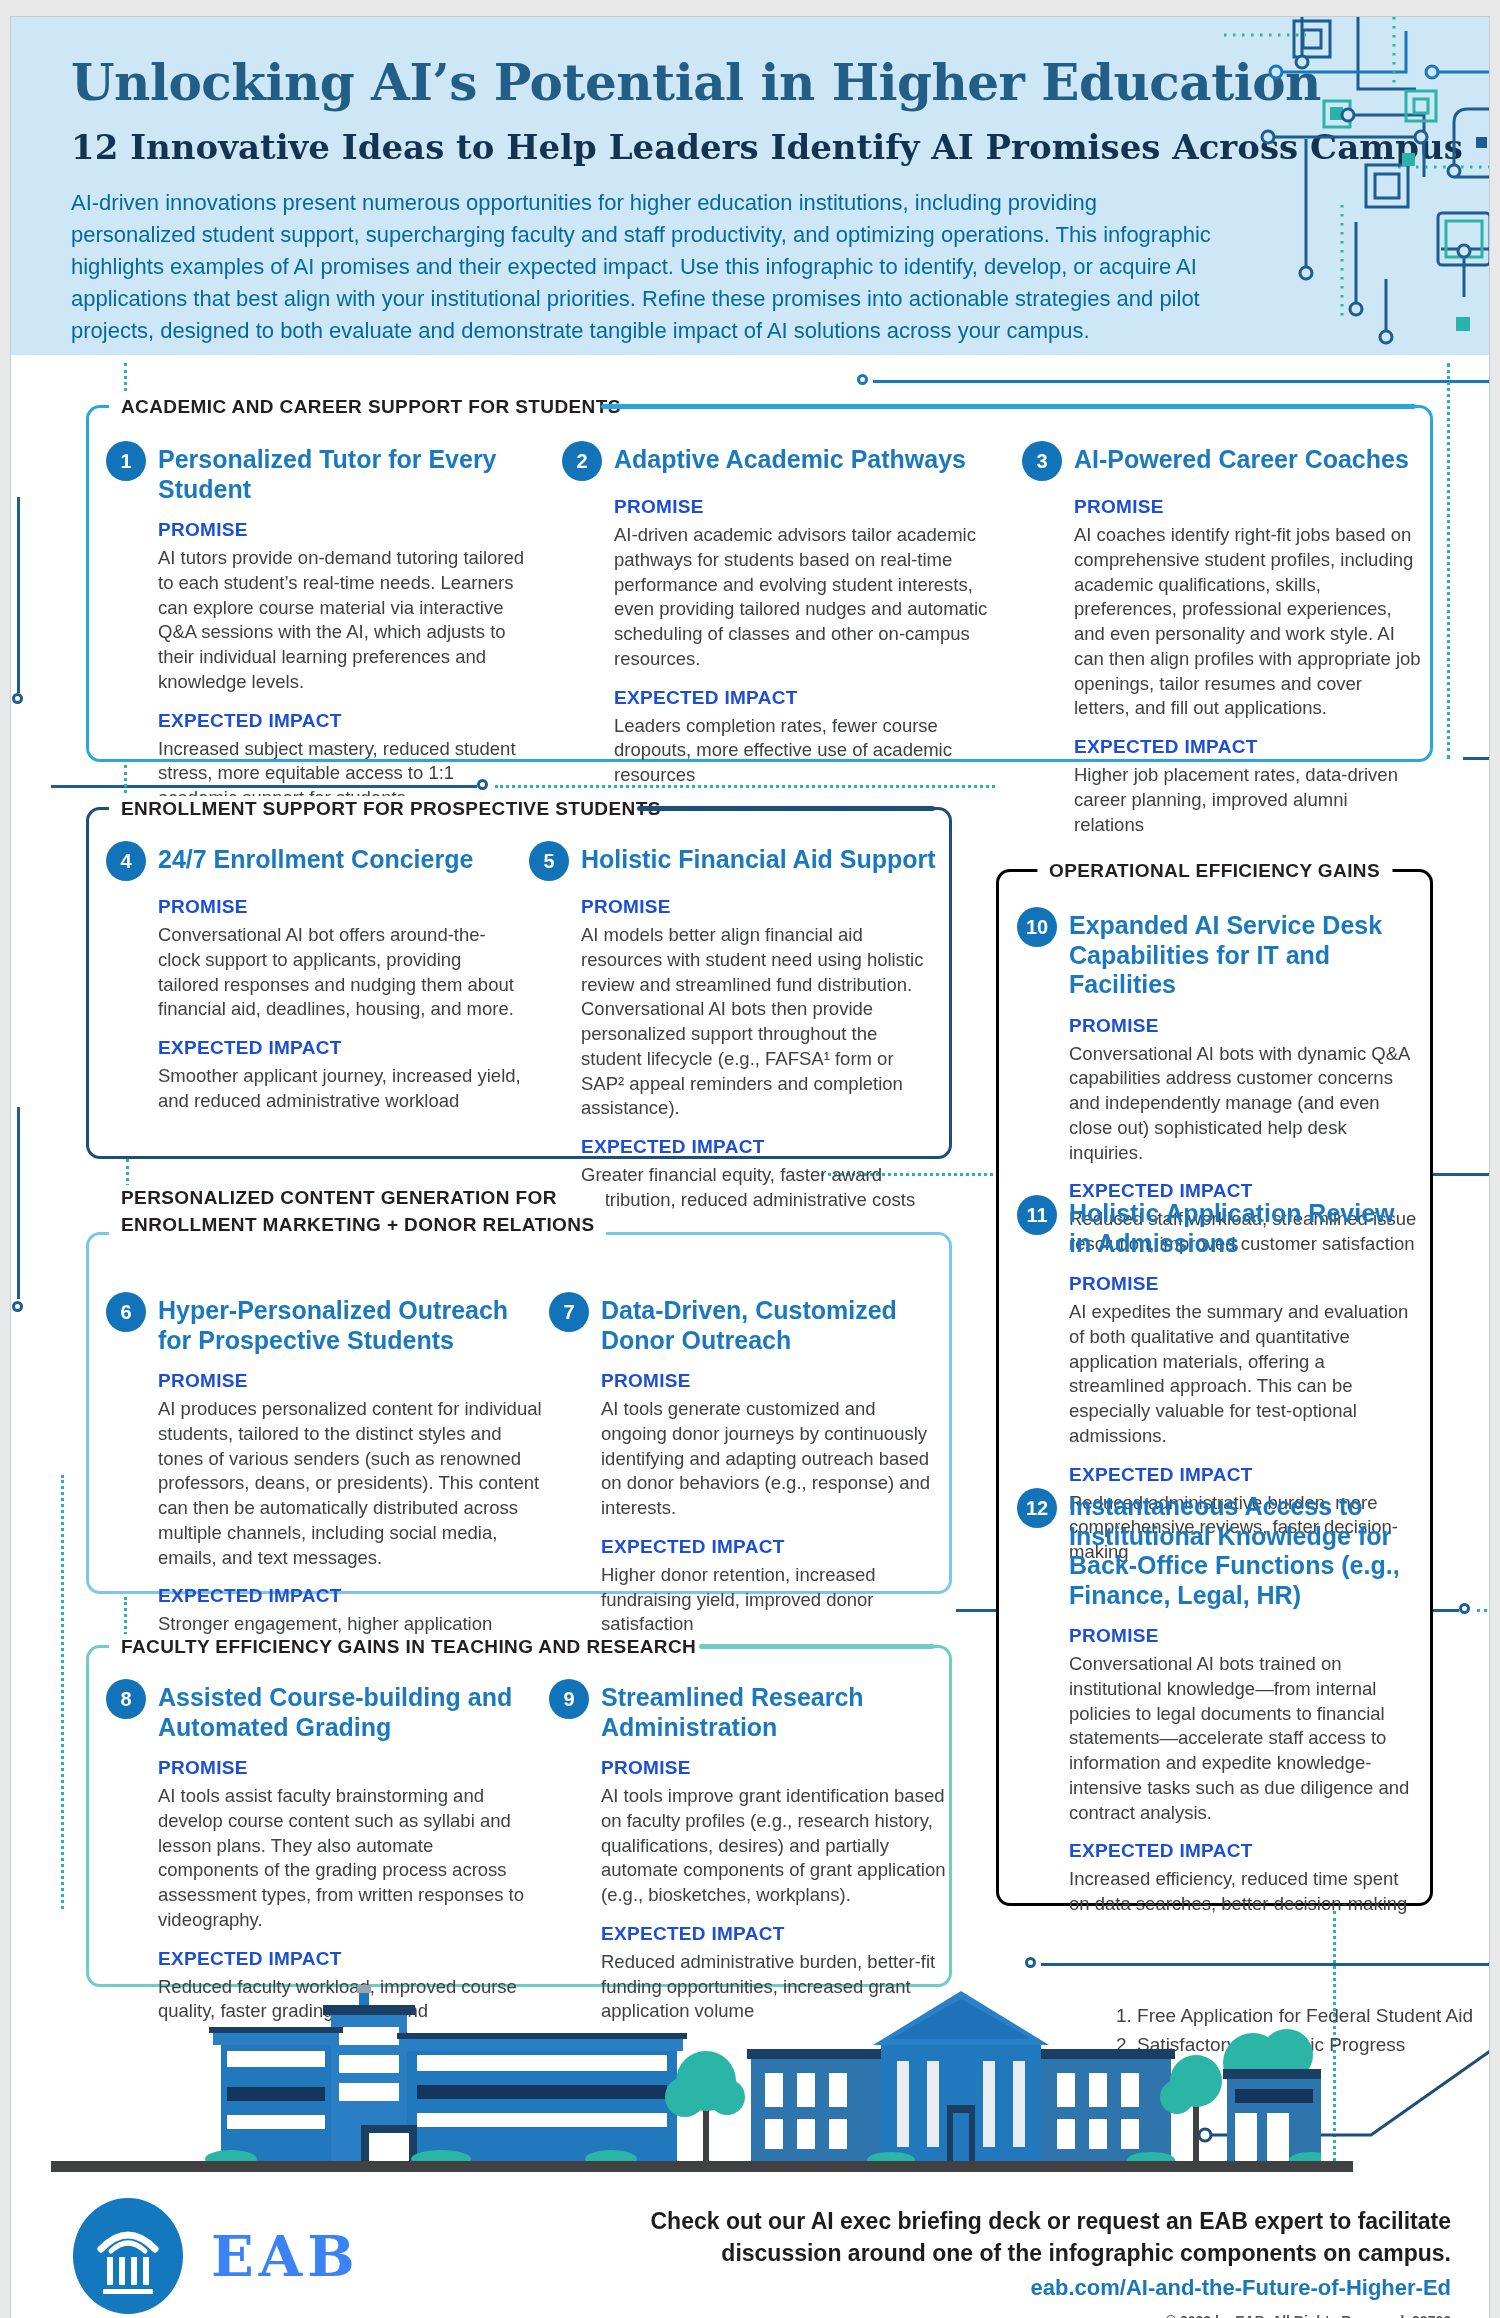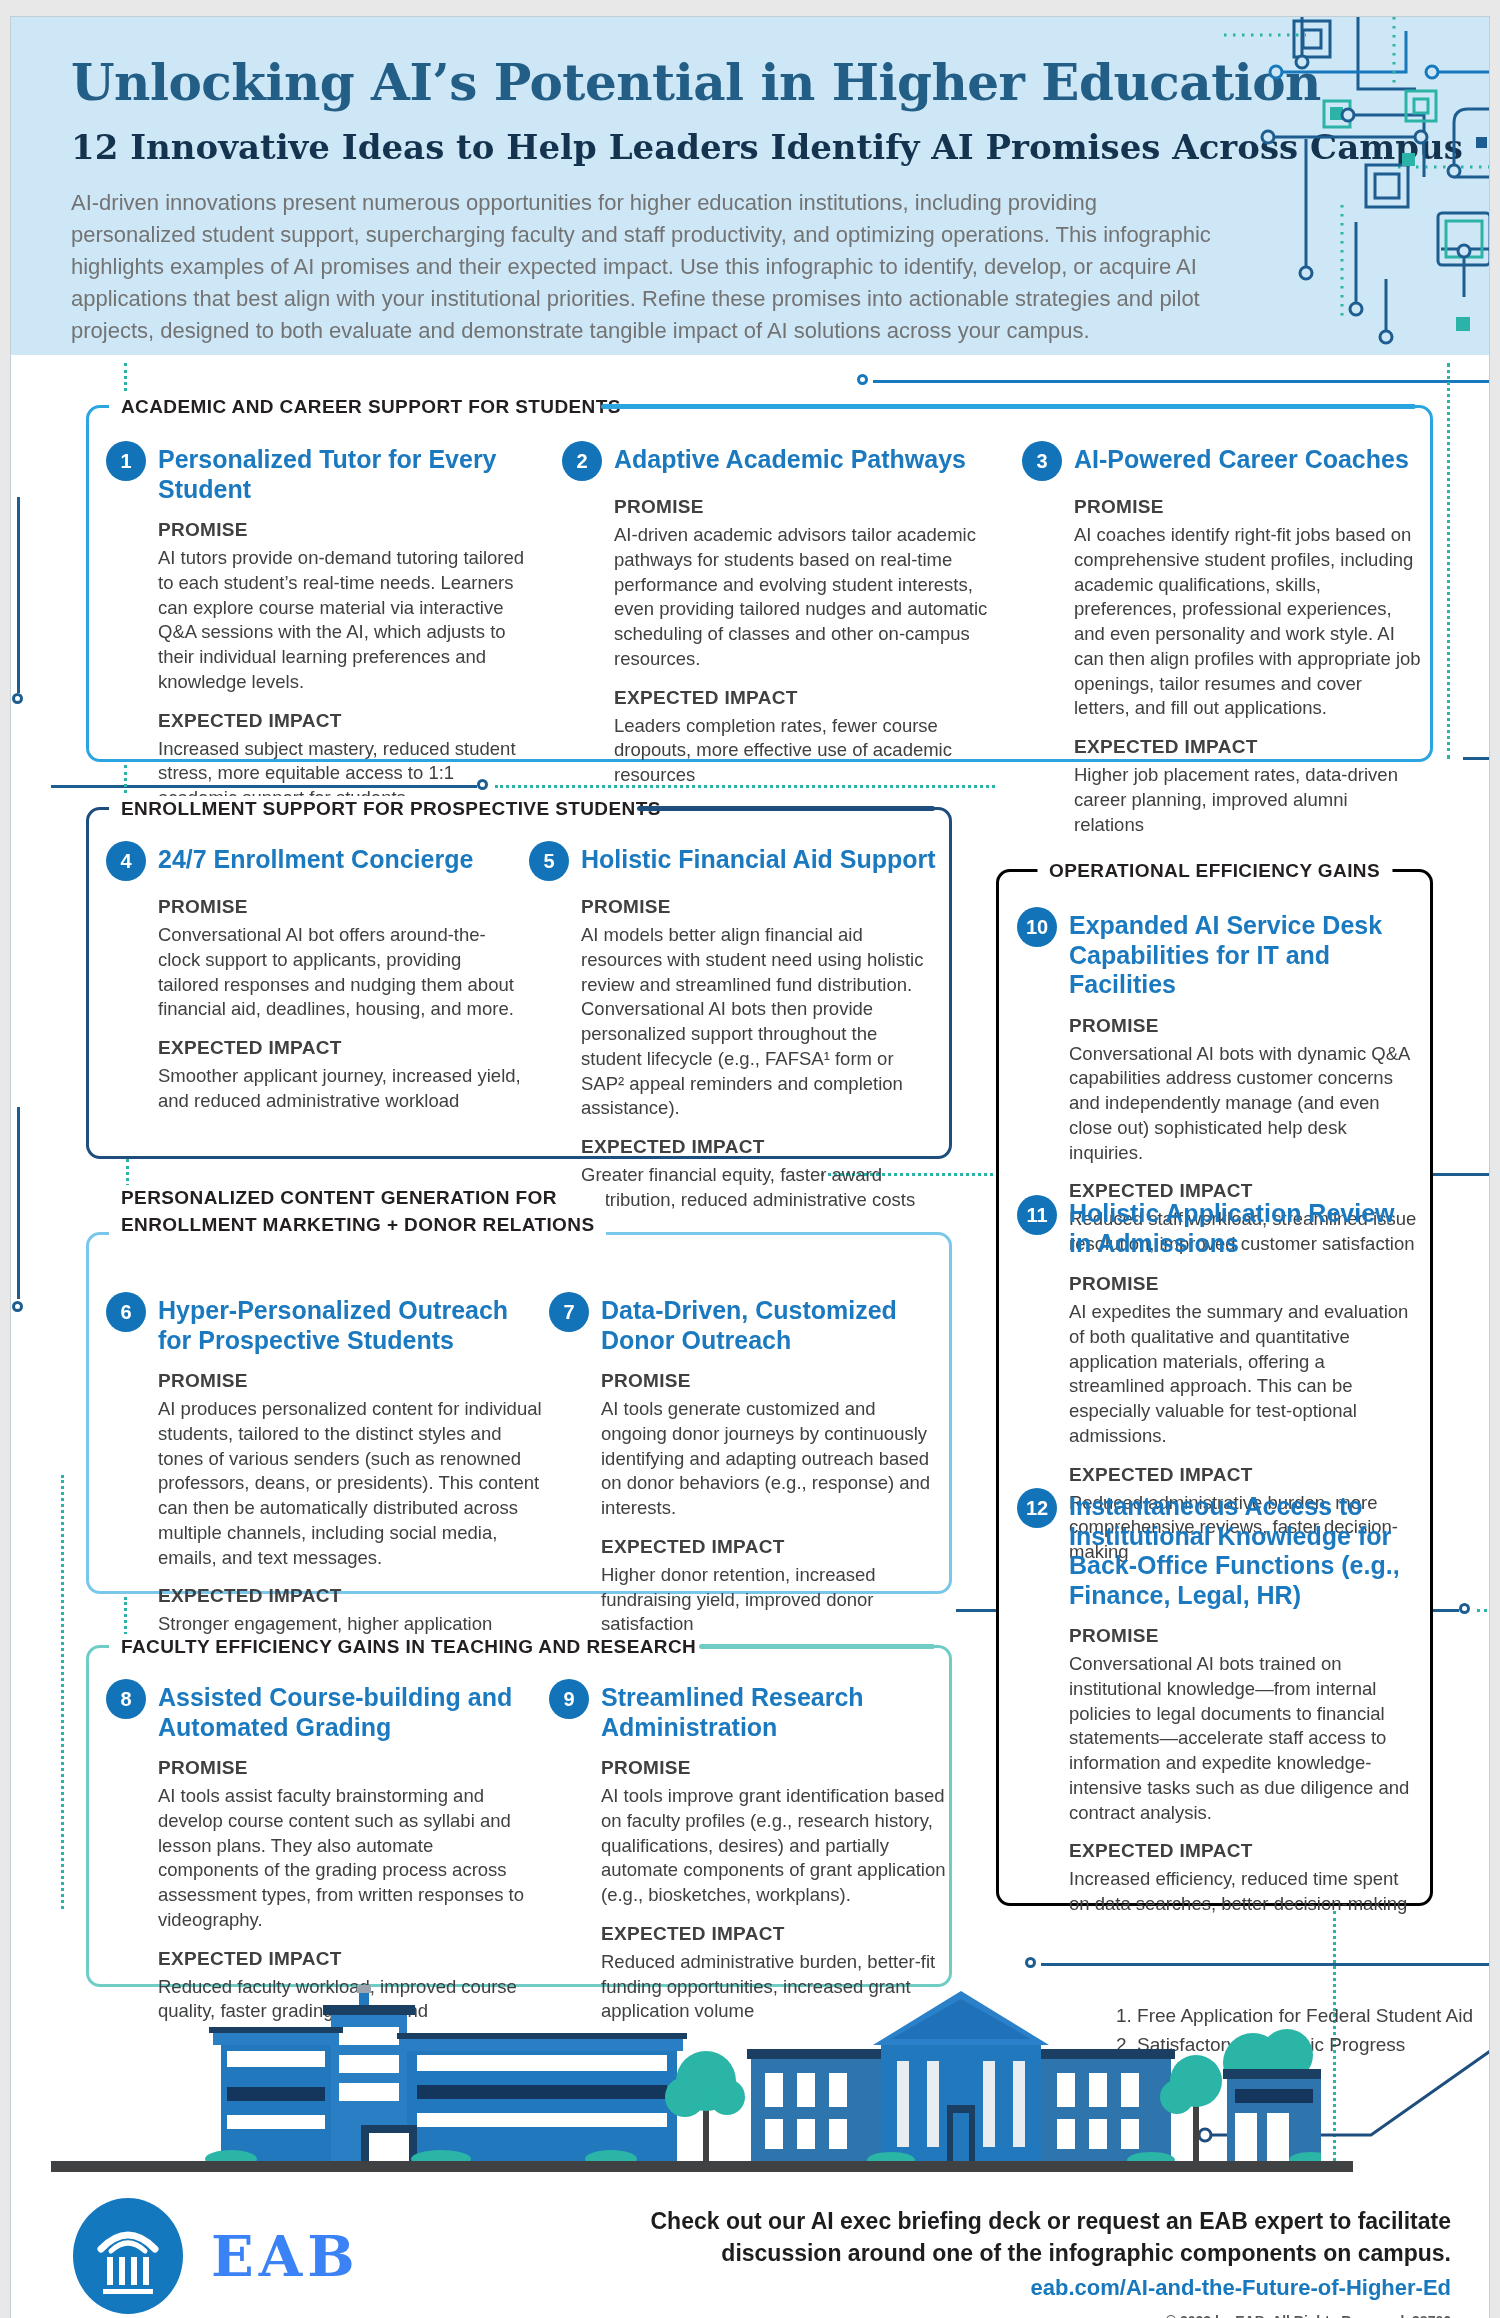--- a/index.html
+++ b/index.html
@@ -6,34 +6,34 @@
   html,body { background:#e8e8e8; }
   #page {
     position:relative; width:1480px; height:2318px; margin:16px auto;
     background:#ffffff; border:1px solid #c3cdd4; overflow:hidden;
     font-family:"Liberation Sans", sans-serif; color:#3f4042;
   }
   
   .header { position:absolute; left:0; top:0; width:1500px; height:338px; background:#cde7f6; }
   .title { position:absolute; left:60px; top:36px; font-family:"DejaVu Serif", serif; font-weight:bold; font-size:50px; color:#235e86; letter-spacing:-0.5px; }
   .subtitle { position:absolute; left:60px; top:110px; font-family:"DejaVu Serif", serif; font-weight:bold; font-size:34px; color:#14334e; }
-  .intro { position:absolute; left:60px; top:170px; width:1150px; font-size:22px; line-height:1.45; color:#737373; white-space:pre-line; }
+  .intro { position:absolute; left:60px; top:170px; width:1150px; font-size:22px; line-height:1.45; color:#0369a1; white-space:pre-line; }
   
   .section { position:absolute; background:#fff; border-radius:14px; }
   .sec-label { position:absolute; top:-14px; left:20px; background:#fff; padding:0 12px; font-weight:bold; font-size:19px; color:#231f20; letter-spacing:.4px; white-space:pre-line; line-height:1.4; }
   .sec-label.center { left:50%; transform:translateX(-50%); white-space:nowrap; }
   .sec-label.two-line { top:-50px; }
   .label-line { position:absolute; top:-4px; height:5px; border-radius:3px; }
   
   .item { position:absolute; }
   .item-head { display:flex; align-items:flex-start; }
   .num { flex:0 0 auto; width:40px; height:40px; border-radius:50%; background:#1273b8; color:#fff; font-weight:bold; font-size:20px; display:flex; align-items:center; justify-content:center; margin-top:1px; }
   .item-title { font-size:25px; font-weight:bold; color:#1b79bf; line-height:1.18; padding-top:5px; margin-left:12px; }
   .item-body { margin-left:52px; }
-  .h-sub { font-size:19px; font-weight:bold; color:#404040; letter-spacing:.3px; margin-top:15px; margin-bottom:5px; }
+  .h-sub { font-size:19px; font-weight:bold; color:#1d4ed8; letter-spacing:.3px; margin-top:15px; margin-bottom:5px; }
   .body-text { font-size:18.5px; color:#3f4042; line-height:1.34; }
   
   .hline { position:absolute; height:3px; background:#1d5d8f; }
   .hline.bright { background:#1778be; }
   .hline.dotted { height:0; background:none; border-top:3px dotted #2ab3a6; }
   .vline { position:absolute; width:3px; background:#1d5d8f; }
   .vline.dotted { width:0; background:none; border-left:3px dotted #2ab3a6; }
   .node { position:absolute; width:11px; height:11px; border:3px solid #1d5d8f; border-radius:50%; background:#fff; }
   .ground { position:absolute; left:40px; top:2144px; width:1302px; height:11px; background:#3f4142; }
   

